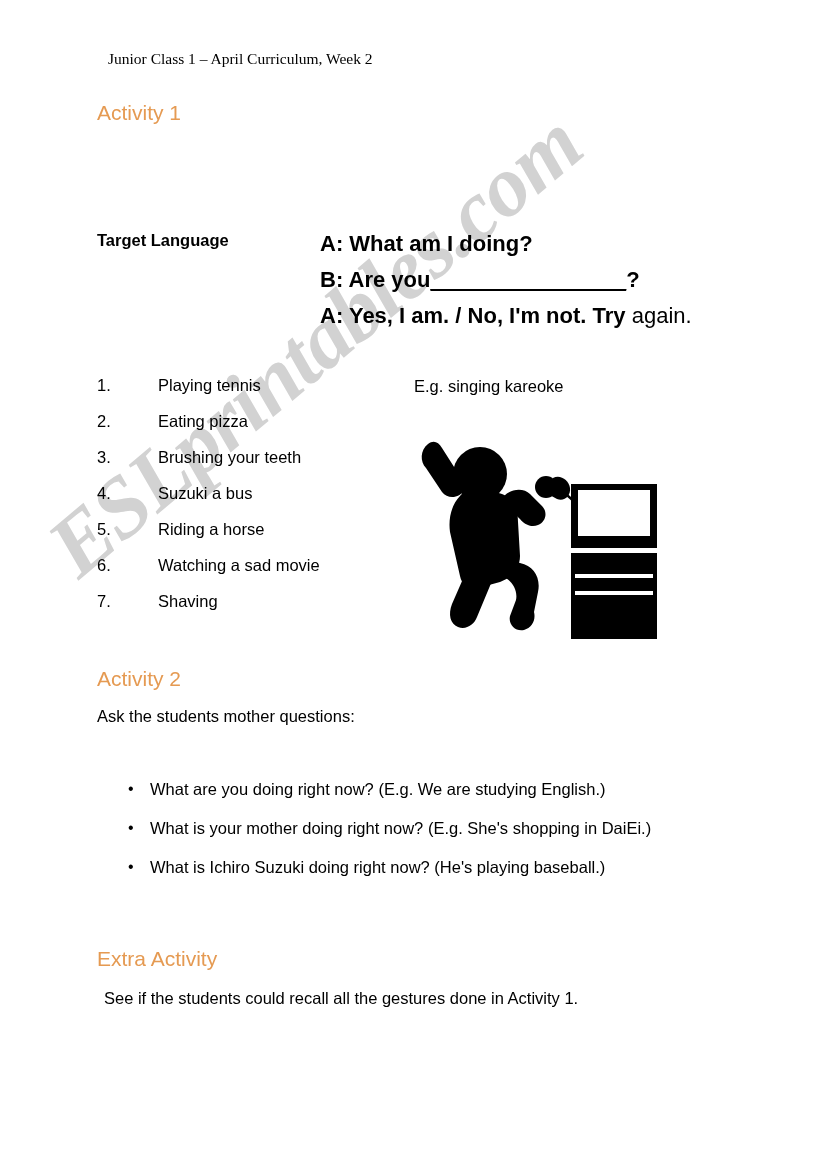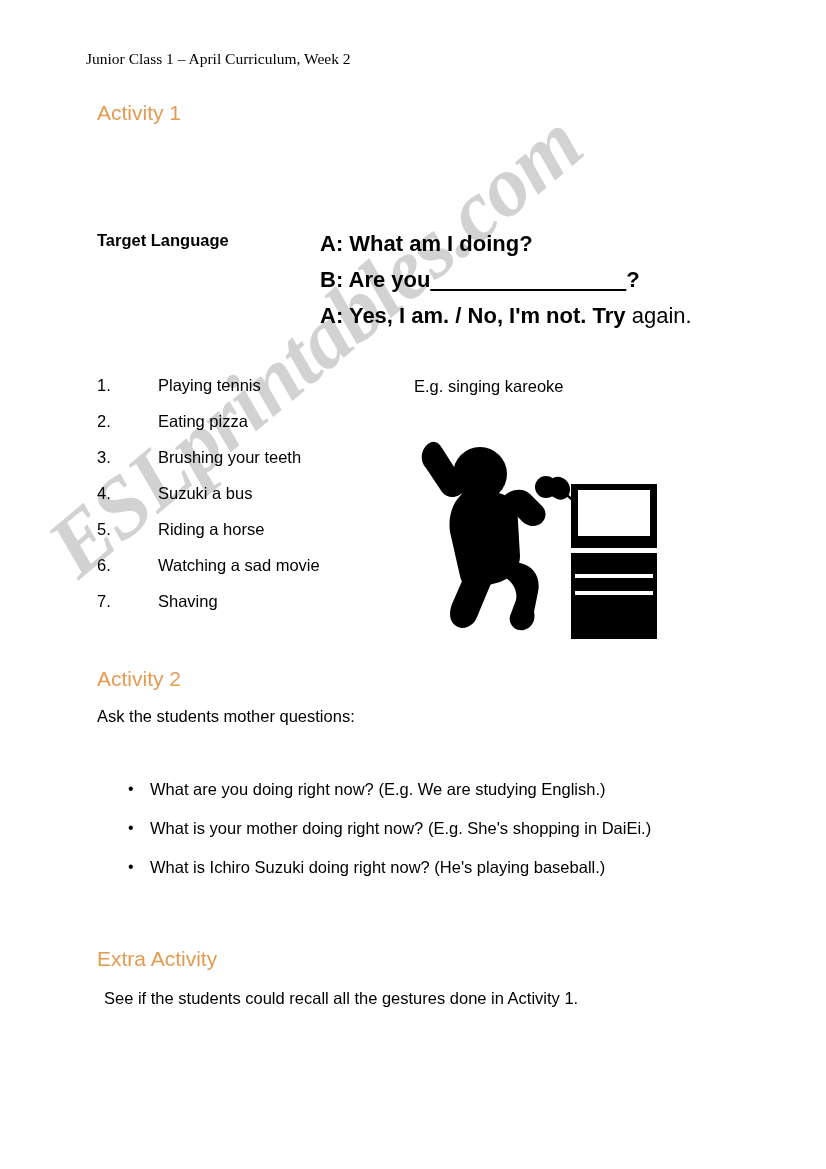--- a/index.html
+++ b/index.html
@@ -48,21 +48,21 @@
     position: absolute;
     left: 0;
     top: 0;
     width: 826px;
     height: 1169px;
     z-index: 2;
   }
 
   .doc-header {
     position: absolute;
-    left: 86px;
+    left: 108px;
     top: 50px;
     font-family: "Liberation Serif", serif;
     font-size: 15.5px;
     color: #000;
     white-space: nowrap;
   }
 
   .section-heading {
     position: absolute;
     left: 97px;

